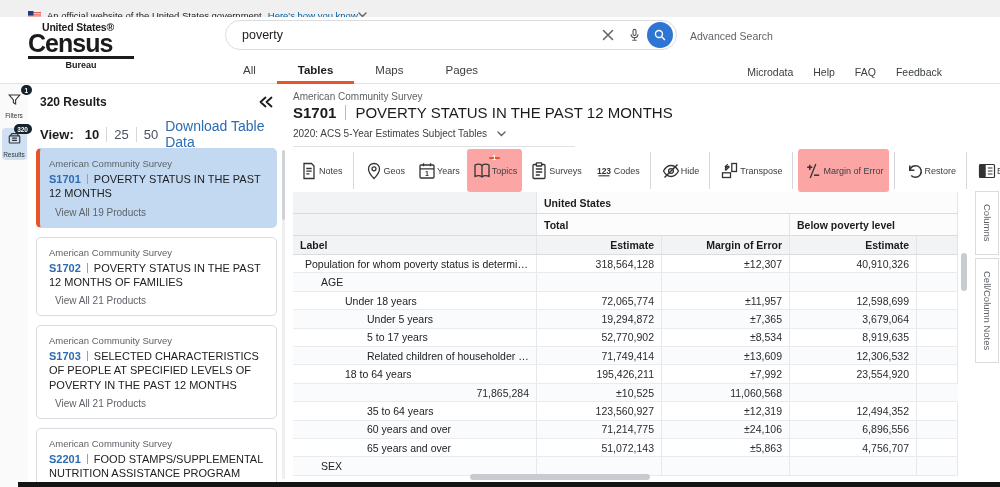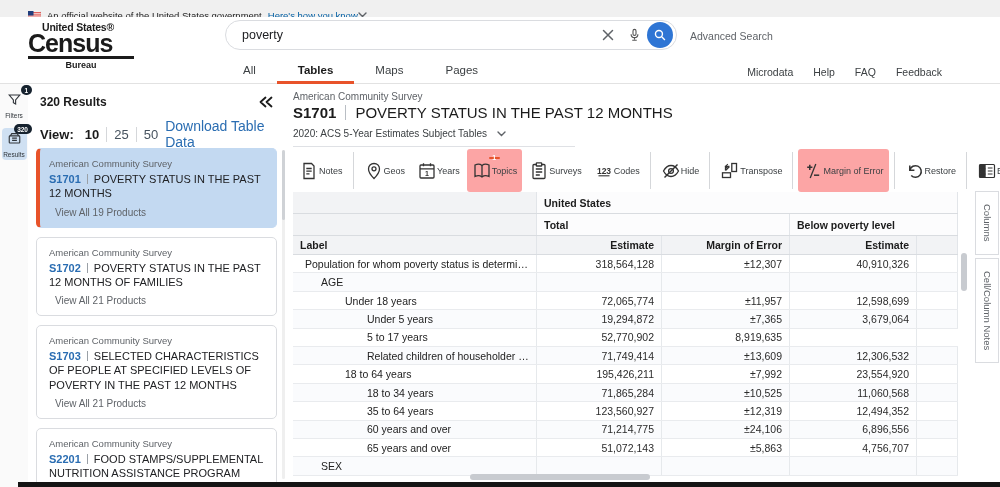--- a/index.html
+++ b/index.html
@@ -503,20 +503,21 @@
     <div class="c num">±7,365</div>
     <div class="c num">3,679,064</div>
     <div class="c"></div>
   </div>
           <div class="trow">
     <div class="c label-c" style="padding-left: 74px;">
 
       <span class="rlabel">5 to 17 years</span>
     </div>
     <div class="c num">52,770,902</div>
+    <div class="c num">±8,534</div>
     <div class="c num">8,919,635</div>
     <div class="c"></div>
   </div>
           <div class="trow">
     <div class="c label-c" style="padding-left: 74px;">
 
       <span class="rlabel">Related children of householder under 18 years</span>
     </div>
     <div class="c num">71,749,414</div>
     <div class="c num">±13,609</div>
@@ -527,24 +528,20 @@
     <div class="c label-c" style="padding-left: 46px;">
       <span class="chev isvg"></span>
       <span class="rlabel">18 to 64 years</span>
     </div>
     <div class="c num">195,426,211</div>
     <div class="c num">±7,992</div>
     <div class="c num">23,554,920</div>
     <div class="c"></div>
   </div>
           <div class="trow">
-    <div class="c label-c" style="padding-left: 74px;">
-
-      <span class="rlabel">18 to 34 years</span>
-    </div>
     <div class="c num">71,865,284</div>
     <div class="c num">±10,525</div>
     <div class="c num">11,060,568</div>
     <div class="c"></div>
   </div>
           <div class="trow">
     <div class="c label-c" style="padding-left: 74px;">
 
       <span class="rlabel">35 to 64 years</span>
     </div>

